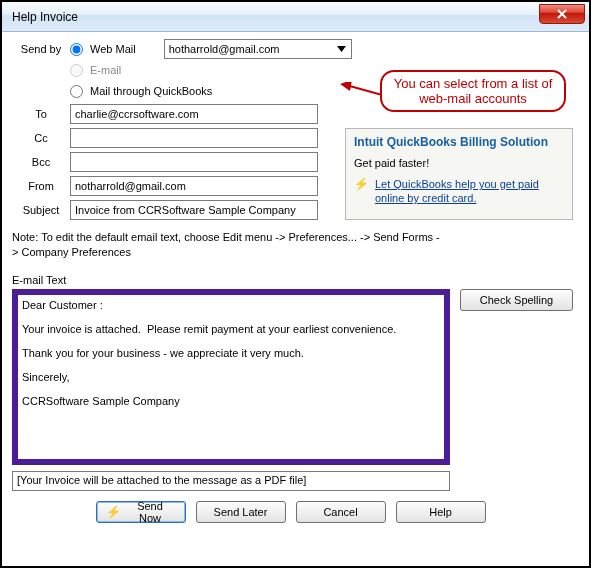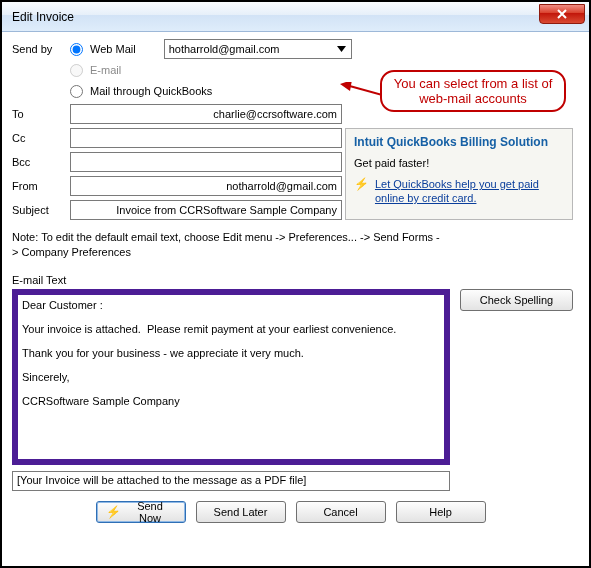--- a/index.html
+++ b/index.html
@@ -50,20 +50,21 @@
     height: calc(100% - 30px);
   }
   .row {
     display: flex;
     align-items: center;
     margin-bottom: 4px;
   }
   .label {
     width: 58px;
     color: #000;
+    text-align: center;
   }
   .radio-group {
     display: flex;
     flex-direction: column;
     gap: 3px;
   }
   .radio-row {
     display: flex;
     align-items: center;
     gap: 4px;
@@ -96,21 +97,21 @@
   }
   .dropdown-arrow svg { display:block; }
   .txt {
     height: 20px;
     border: 1px solid #7a7a7a;
     background: #fff;
     padding: 1px 4px;
     font-family: Tahoma, sans-serif;
     font-size: 11px;
   }
-  .txt-wide { width: 272px; text-align: right; }
+  .txt-wide { width: 248px; }
   .callout {
     position: absolute;
     top: 38px;
     left: 378px;
     width: 186px;
     height: 42px;
     border: 2px solid #c00000;
     border-radius: 14px;
     background: #fff;
     color: #c00000;
@@ -224,21 +225,21 @@
   .button-row .btn { width: 90px; }
   .btn.default {
     border: 1px solid #2f6fb5;
     box-shadow: 0 0 0 1px #8fb9e6 inset;
   }
 </style>
 </head>
 <body>
 
 <div class="titlebar">
-  <span class="title">Edit Invoice</span>
+  <span class="title">Help Invoice</span>
   <div class="close-btn">
     <svg width="12" height="10" viewBox="0 0 12 10">
       <path d="M2 1 L10 9 M10 1 L2 9" stroke="#fff" stroke-width="2" fill="none"></path>
     </svg>
   </div>
 </div>
 
 <div class="content">
 
   <div class="row" style="align-items:flex-start;">

